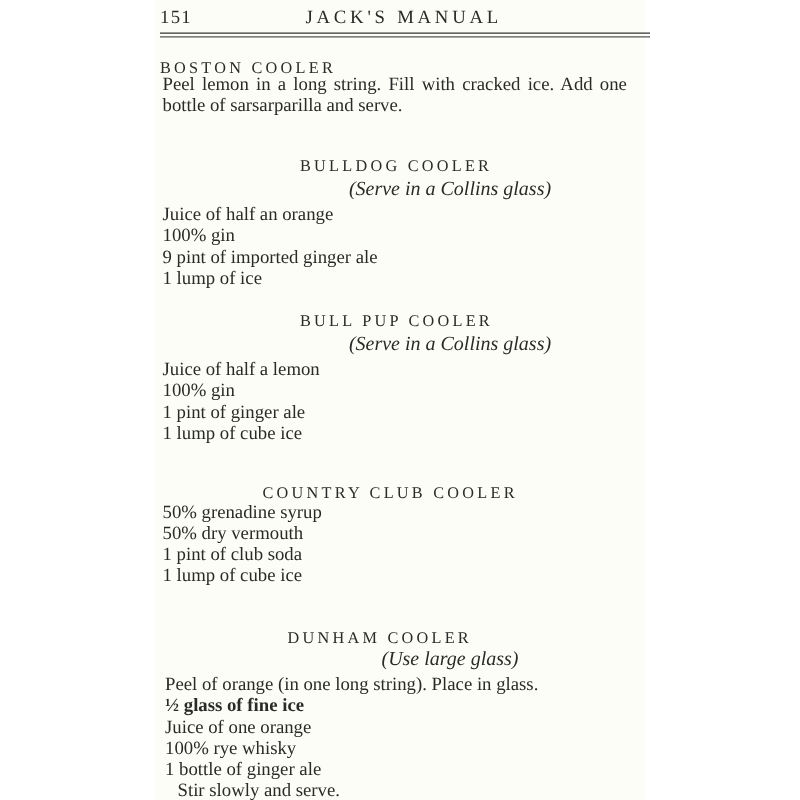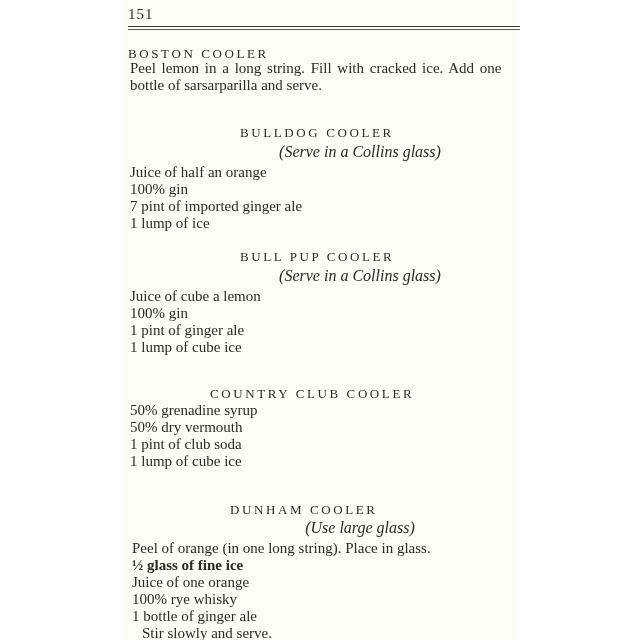--- a/index.html
+++ b/index.html
@@ -15,38 +15,39 @@
   .sub { position:absolute; font-size:16px; font-style:italic; text-align:center; }
   .line { position:absolute; font-size:15px; white-space:nowrap; }
 </style>
 </head>
 <body>
 
 <div class="page"></div>
 
 <div class="header">
   <span class="pgnum">151</span>
+  <span class="running">JACK'S MANUAL</span>
 </div>
 <div class="rule1"></div>
 <div class="rule2"></div>
 
 <div class="title" style="left:128px;width:392px;top:46px;">BOSTON COOLER</div>
 <div class="line" style="left:130px;top:60px;word-spacing:2px;">Peel lemon in a long string. Fill with cracked ice. Add one</div>
 <div class="line" style="left:130px;top:77px;">bottle of sarsarparilla and serve.</div>
 
 <div class="title" style="left:240px;width:240px;top:125px;">BULLDOG COOLER</div>
 <div class="sub" style="left:240px;width:240px;top:143px;">(Serve in a Collins glass)</div>
 <div class="line" style="left:130px;top:164px;">Juice of half an orange</div>
 <div class="line" style="left:130px;top:181px;">100% gin</div>
-<div class="line" style="left:130px;top:198px;">7 pint of imported ginger ale</div>
+<div class="line" style="left:130px;top:198px;">9 pint of imported ginger ale</div>
 <div class="line" style="left:130px;top:215px;">1 lump of ice</div>
 
 <div class="title" style="left:240px;width:240px;top:249px;">BULL PUP COOLER</div>
 <div class="sub" style="left:240px;width:240px;top:267px;">(Serve in a Collins glass)</div>
-<div class="line" style="left:130px;top:288px;">Juice of cube a lemon</div>
+<div class="line" style="left:130px;top:288px;">Juice of half a lemon</div>
 <div class="line" style="left:130px;top:305px;">100% gin</div>
 <div class="line" style="left:130px;top:322px;">1 pint of ginger ale</div>
 <div class="line" style="left:130px;top:339px;">1 lump of cube ice</div>
 
 <div class="title" style="left:210px;width:300px;top:386px;">COUNTRY CLUB COOLER</div>
 <div class="line" style="left:130px;top:402px;">50% grenadine syrup</div>
 <div class="line" style="left:130px;top:419px;">50% dry vermouth</div>
 <div class="line" style="left:130px;top:436px;">1 pint of club soda</div>
 <div class="line" style="left:130px;top:453px;">1 lump of cube ice</div>
 

